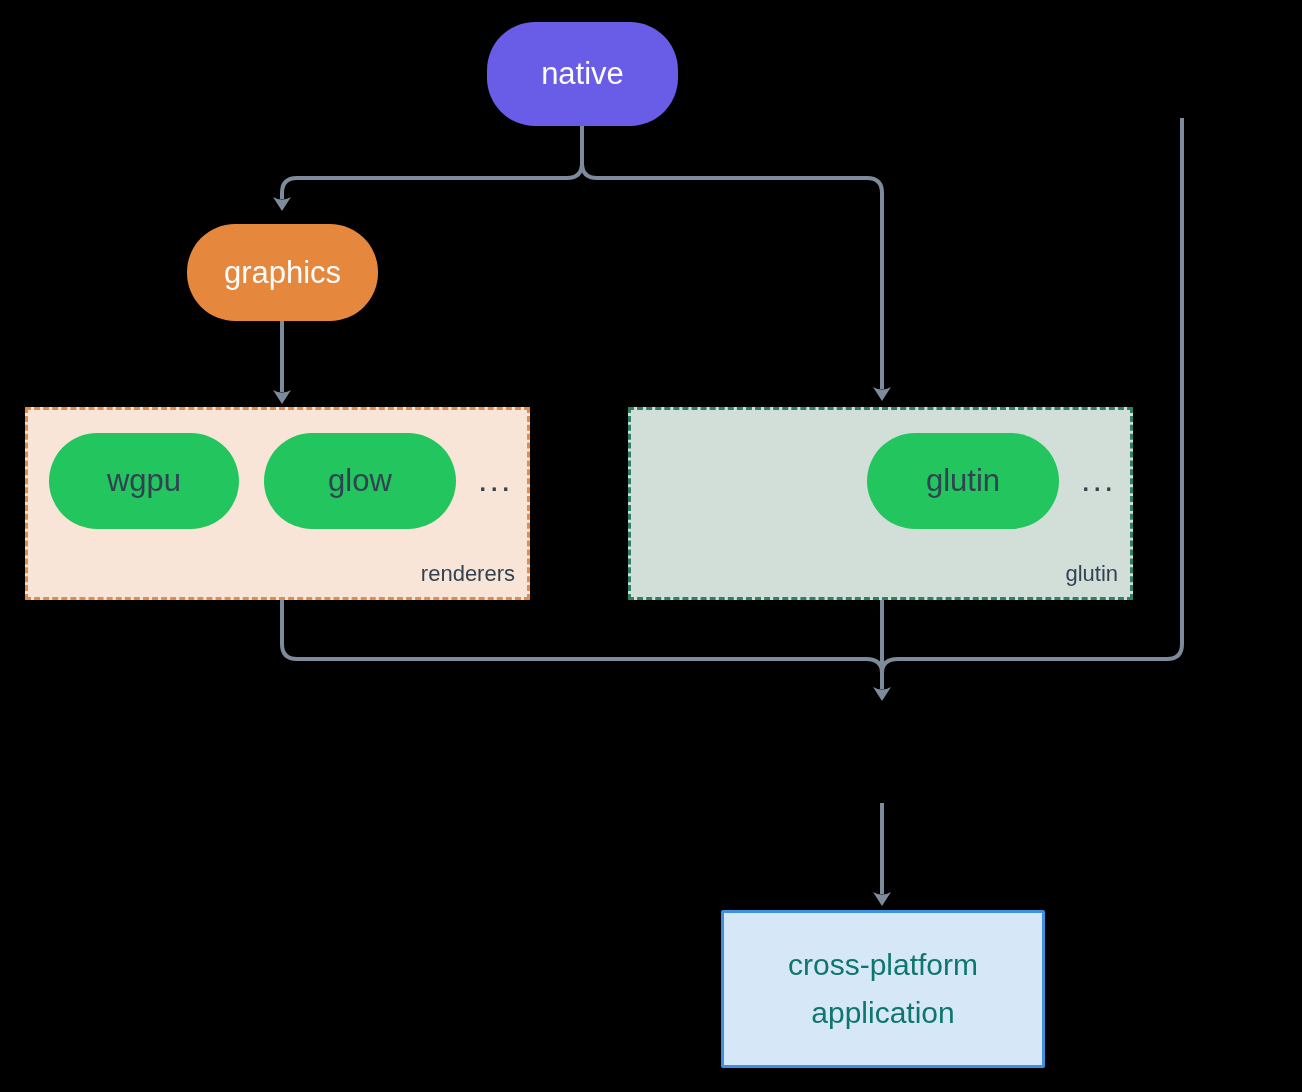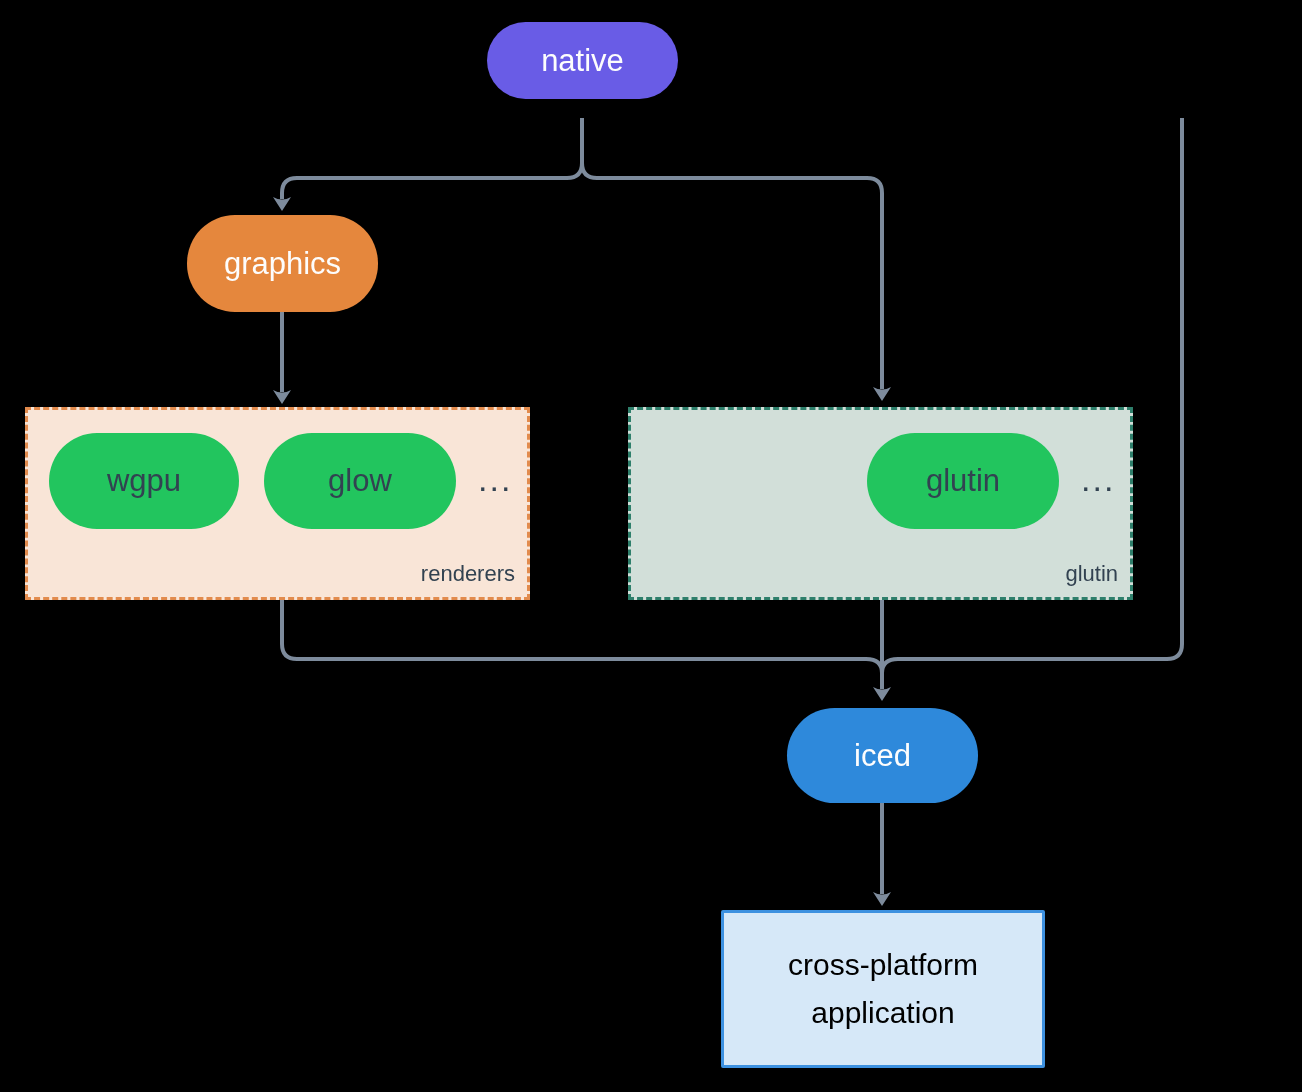--- a/index.html
+++ b/index.html
@@ -35,25 +35,25 @@
     position: absolute;
     display: flex;
     align-items: center;
     justify-content: center;
     border-radius: 48px;
     font-size: 31px;
     font-weight: 400;
     white-space: nowrap;
   }
   .pill-purple { background: #695CE6; color: #FDFDFD; }
-  .pill-orange { background: #E5873D; color: #FDFDFD; }
+  .pill-orange { background: #E5873D; color: #FDFDFD; margin-top: 9px; }
   .pill-blue   { background: #2E89DB; color: #FDFDFD; }
   .pill-white  { background: #22c55e; color: #324251; }
 
-  .node-native   { left: 487px; top: 22px;  width: 191px; height: 77px; }
+  .node-native   { left: 487px; top: 22px;  width: 191px; height: 104px; }
   .node-web      { left: 1087px; top: 22px; width: 190px; height: 96px; }
   .node-graphics { left: 187px; top: 215px; width: 191px; height: 97px; }
   .node-iced     { left: 787px; top: 708px; width: 191px; height: 95px; }
 
   .group-box {
     position: absolute;
     box-sizing: border-box;
     border: 3px dashed;
   }
   .group-renderers {
@@ -94,21 +94,21 @@
     display: flex;
     align-items: center;
     justify-content: center;
     text-align: center;
   }
   .node-app span {
     display: block;
     width: 250px;
     font-size: 30px;
     line-height: 48px;
-    color: #000000;
+    color: #0f766e;
   }
 </style>
 </head>
 <body>
 
 <div class="canvas">
 
   <svg class="connectors" viewBox="0 0 1302 1092" xmlns="http://www.w3.org/2000/svg">
 
     <path class="edge" d="M 582,118 V 163 Q 582,178 567,178 H 297 Q 282,178 282,193 V 199"></path>
@@ -143,19 +143,18 @@
     <span class="group-ellipsis">...</span>
     <span class="group-label">renderers</span>
   </div>
 
   <div class="group-box group-shells">
     <div class="pill pill-white item-2">glutin</div>
     <span class="group-ellipsis">...</span>
     <span class="group-label">glutin</span>
   </div>
 
-  <div class="pill pill-blue node-iced">iced</div>
 
   <div class="node-app">
     <span>cross-platform application</span>
   </div>
 
 </div>
 
 </body></html>

